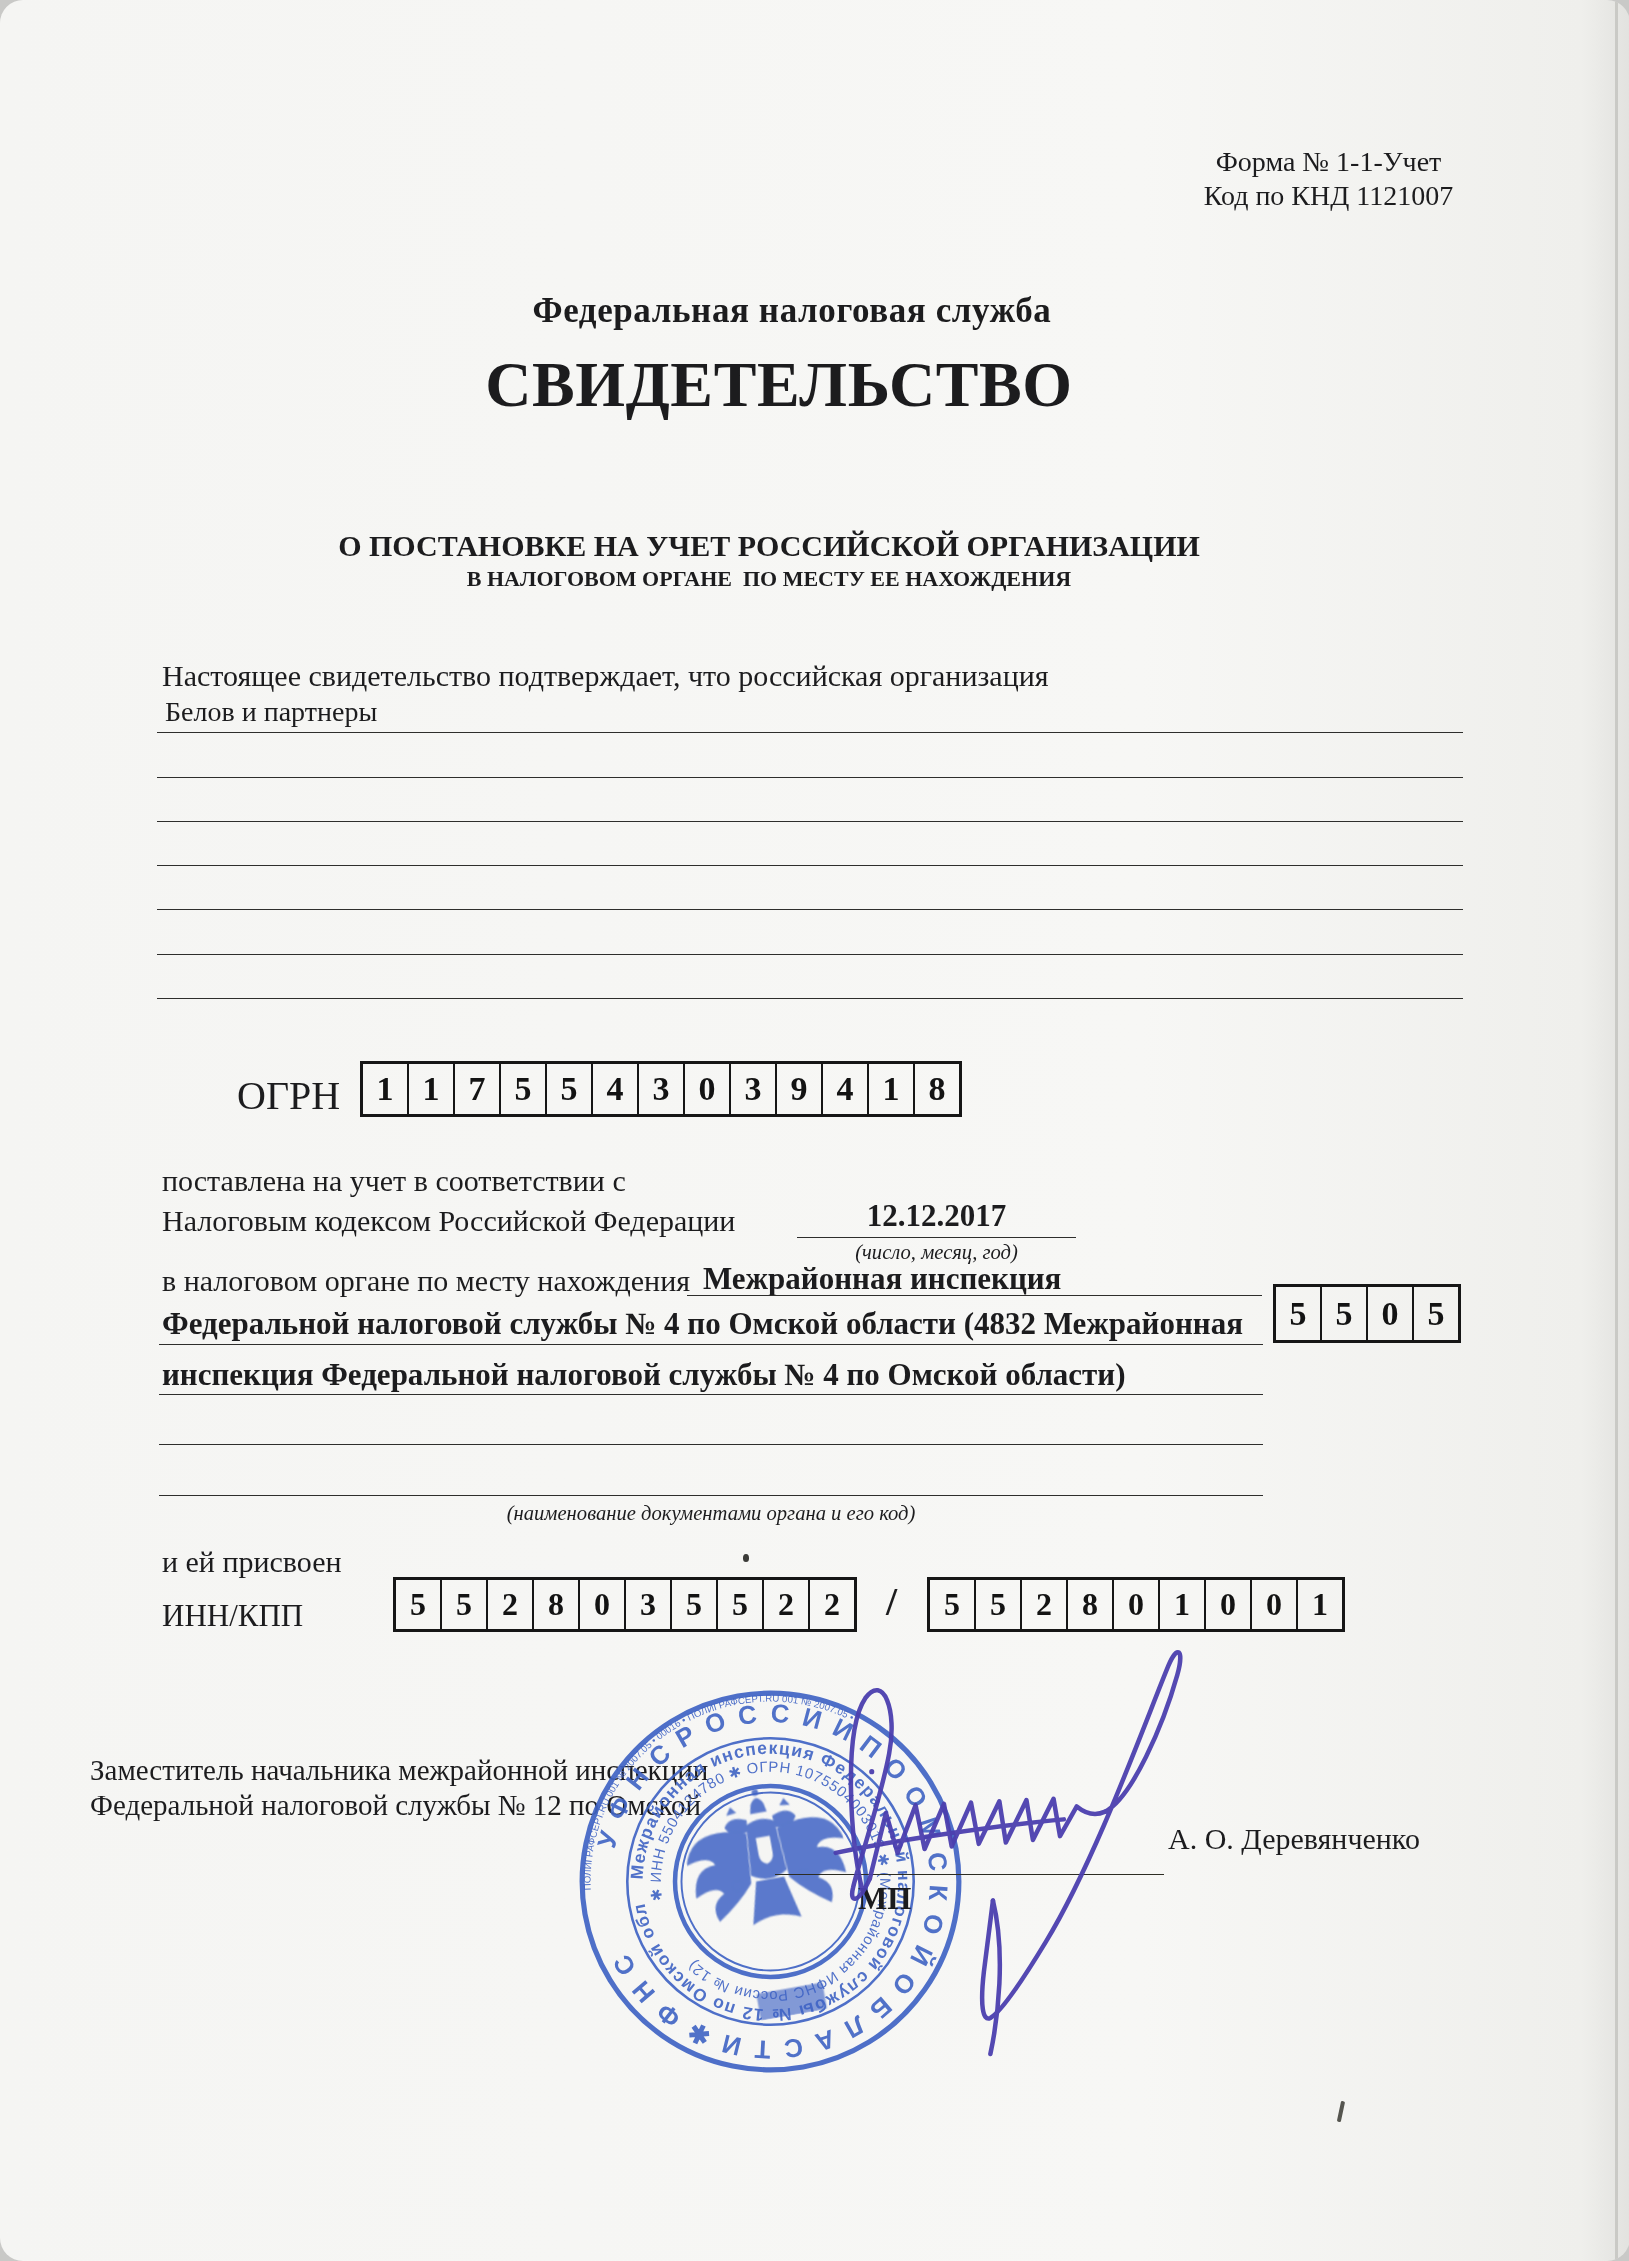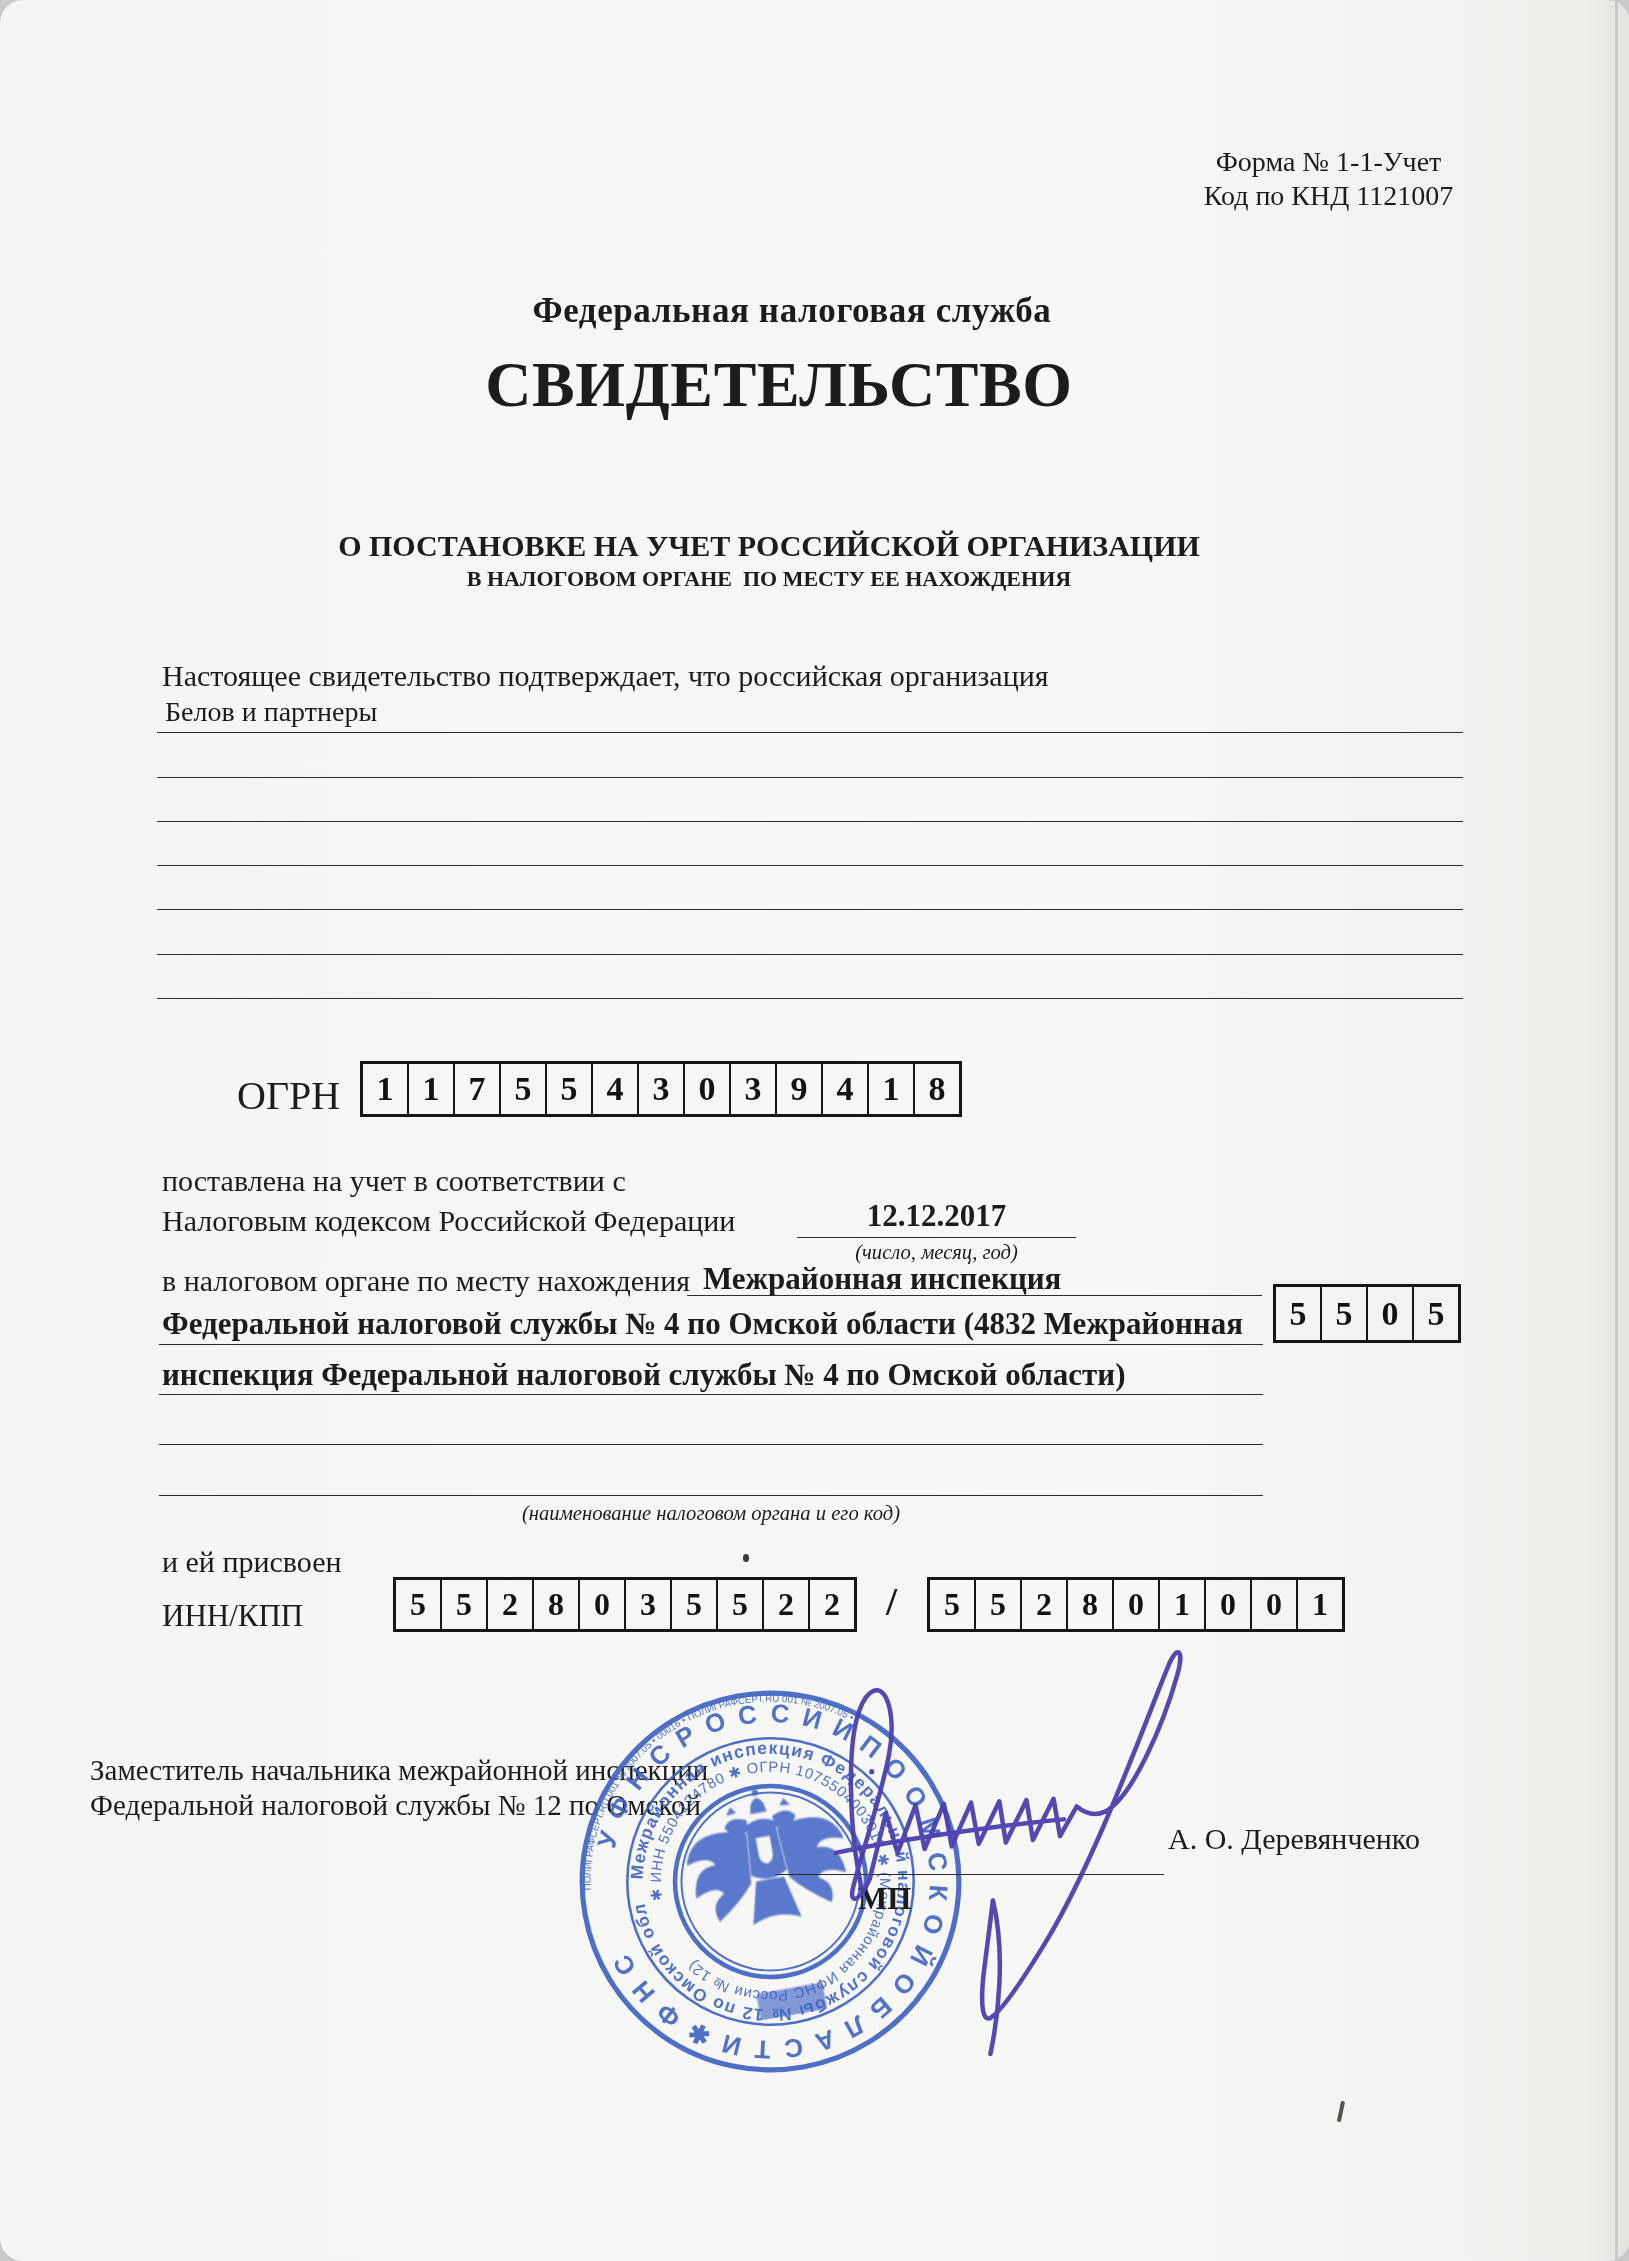--- a/index.html
+++ b/index.html
@@ -95,21 +95,21 @@
       <div class="cell">5</div>
       <div class="cell">0</div>
       <div class="cell">5</div>
     </div>
   <div class="rule" style="left:159px;top:1344px;width:1104px;"></div>
 
   <div class="abs b" style="left:162px;top:1357px;font-size:31px;">инспекция Федеральной налоговой службы № 4 по Омской области)</div>
   <div class="rule" style="left:159px;top:1394px;width:1104px;"></div>
   <div class="rule" style="left:159px;top:1444px;width:1104px;"></div>
   <div class="rule" style="left:159px;top:1495px;width:1104px;"></div>
-  <div class="abs center i" style="left:159px;top:1502px;width:1104px;font-size:20.6px;">(наименование налоговом органа и его код)</div>
+  <div class="abs center i" style="left:159px;top:1502px;width:1104px;font-size:20.6px;">(наименование документами органа и его код)</div>
   <div class="mark" style="left:743px;top:1554px;width:5.8px;height:7.7px;border-radius:50%;"></div>
 
   <div class="abs" style="left:162px;top:1545px;font-size:30px;">и ей присвоен</div>
   <div class="abs" style="left:162px;top:1598px;font-size:31px;">ИНН/КПП</div>
   <div class="digit-row inn-row" style="left:393px;top:1577px;">
       <div class="cell">5</div>
       <div class="cell">5</div>
       <div class="cell">2</div>
       <div class="cell">8</div>
       <div class="cell">0</div>

